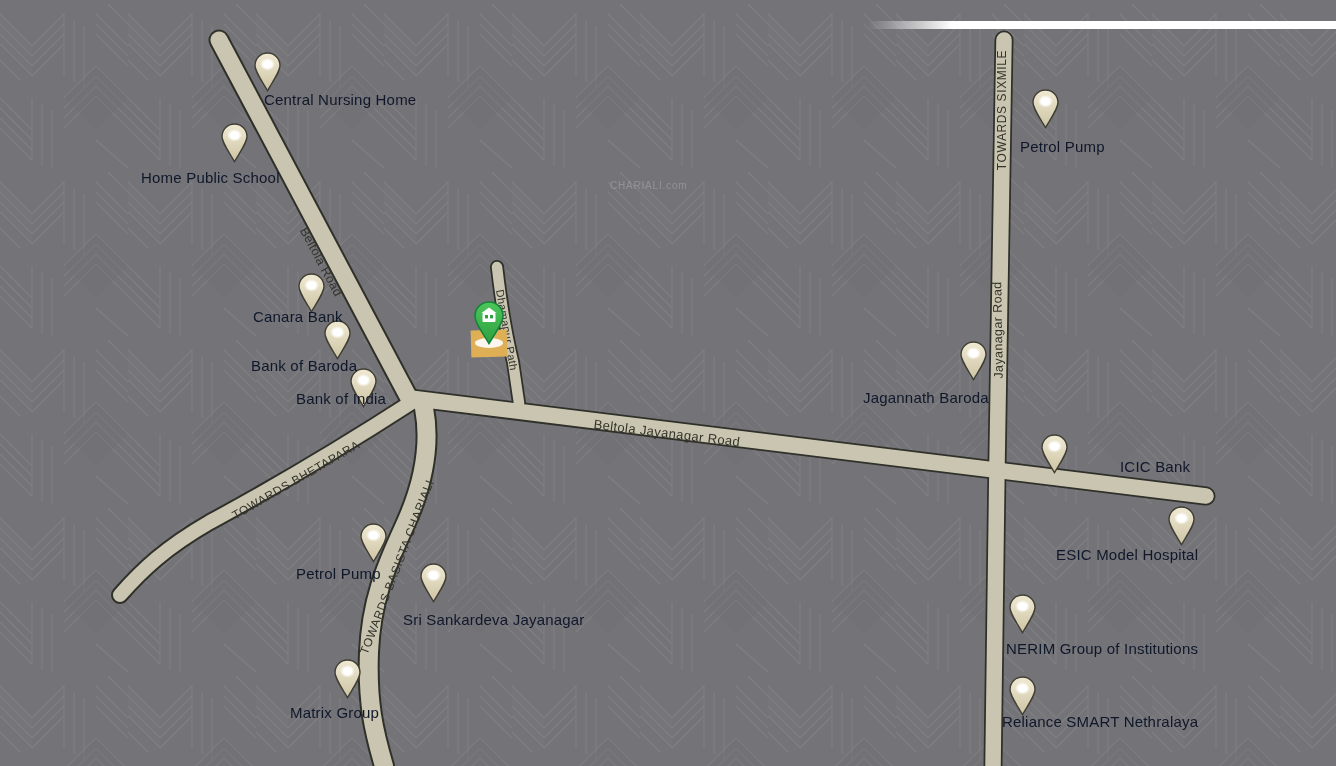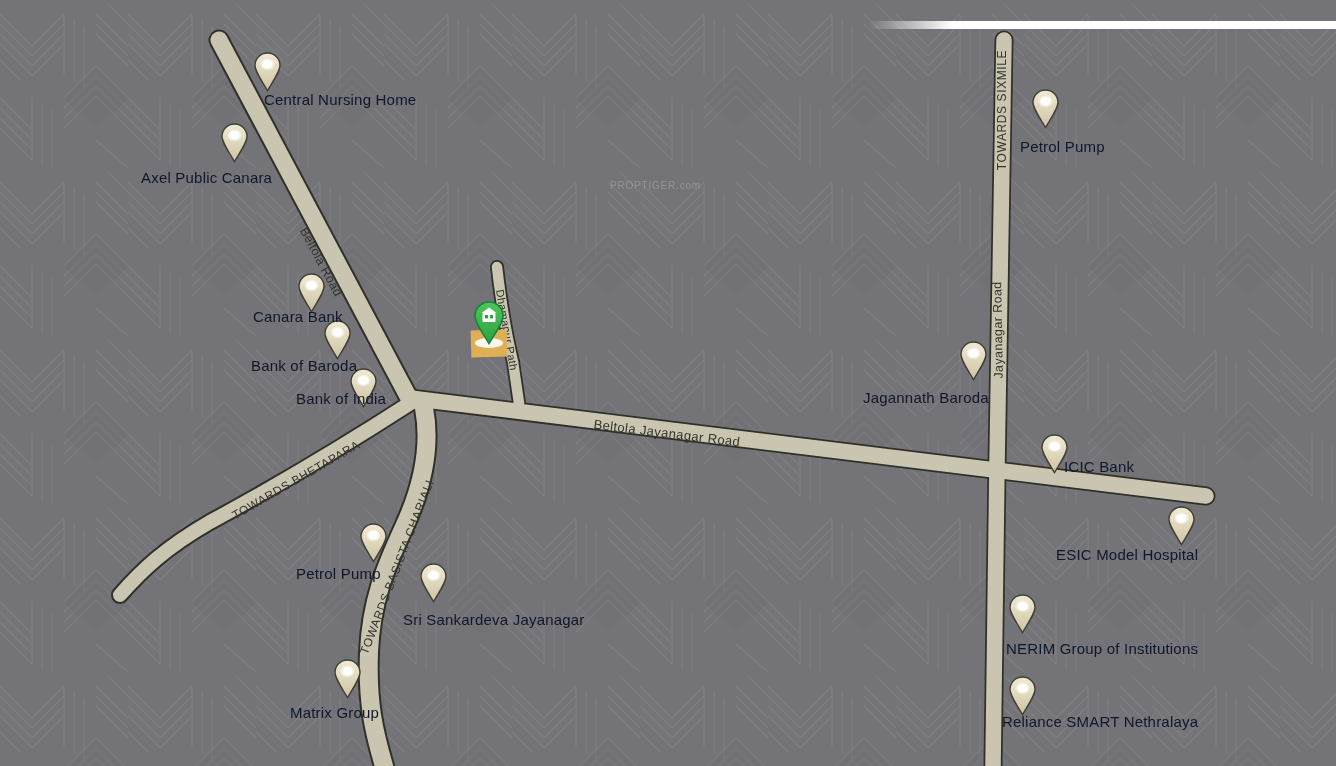--- a/index.html
+++ b/index.html
@@ -158,31 +158,31 @@
       <use href="#pin"></use>
     </svg>
   <svg class="pin" style="left:1009px;top:594px" width="27" height="40">
       <use href="#pin"></use>
     </svg>
   <svg class="pin" style="left:1009px;top:676px" width="27" height="40">
       <use href="#pin"></use>
     </svg>
 
   <span class="poi-label" style="left:264px;top:91px">Central Nursing Home</span>
-  <span class="poi-label" style="left:141px;top:169px">Axel Public Canara</span>
+  <span class="poi-label" style="left:141px;top:169px">Home Public School</span>
   <span class="poi-label" style="left:253px;top:308px">Canara Bank</span>
   <span class="poi-label" style="left:251px;top:357px">Bank of Baroda</span>
   <span class="poi-label" style="left:296px;top:390px">Bank of India</span>
   <span class="poi-label" style="left:296px;top:565px">Petrol Pump</span>
   <span class="poi-label" style="left:403px;top:611px">Sri Sankardeva Jayanagar</span>
   <span class="poi-label" style="left:290px;top:704px">Matrix Group</span>
   <span class="poi-label" style="left:1020px;top:138px">Petrol Pump</span>
   <span class="poi-label" style="left:863px;top:389px">Jagannath Baroda</span>
-  <span class="poi-label" style="left:1064px;top:458px">ICIC Bank</span>
+  <span class="poi-label" style="left:1120px;top:458px">ICIC Bank</span>
   <span class="poi-label" style="left:1056px;top:546px">ESIC Model Hospital</span>
   <span class="poi-label" style="left:1006px;top:640px">NERIM Group of Institutions</span>
   <span class="poi-label" style="left:1002px;top:713px">Reliance SMART Nethralaya</span>
 
   <div class="topline"></div>
 
-  <span class="watermark">PROPTIGER.com</span>
+  <span class="watermark">CHARIALI.com</span>
 
 </div>
 
 </body></html>

